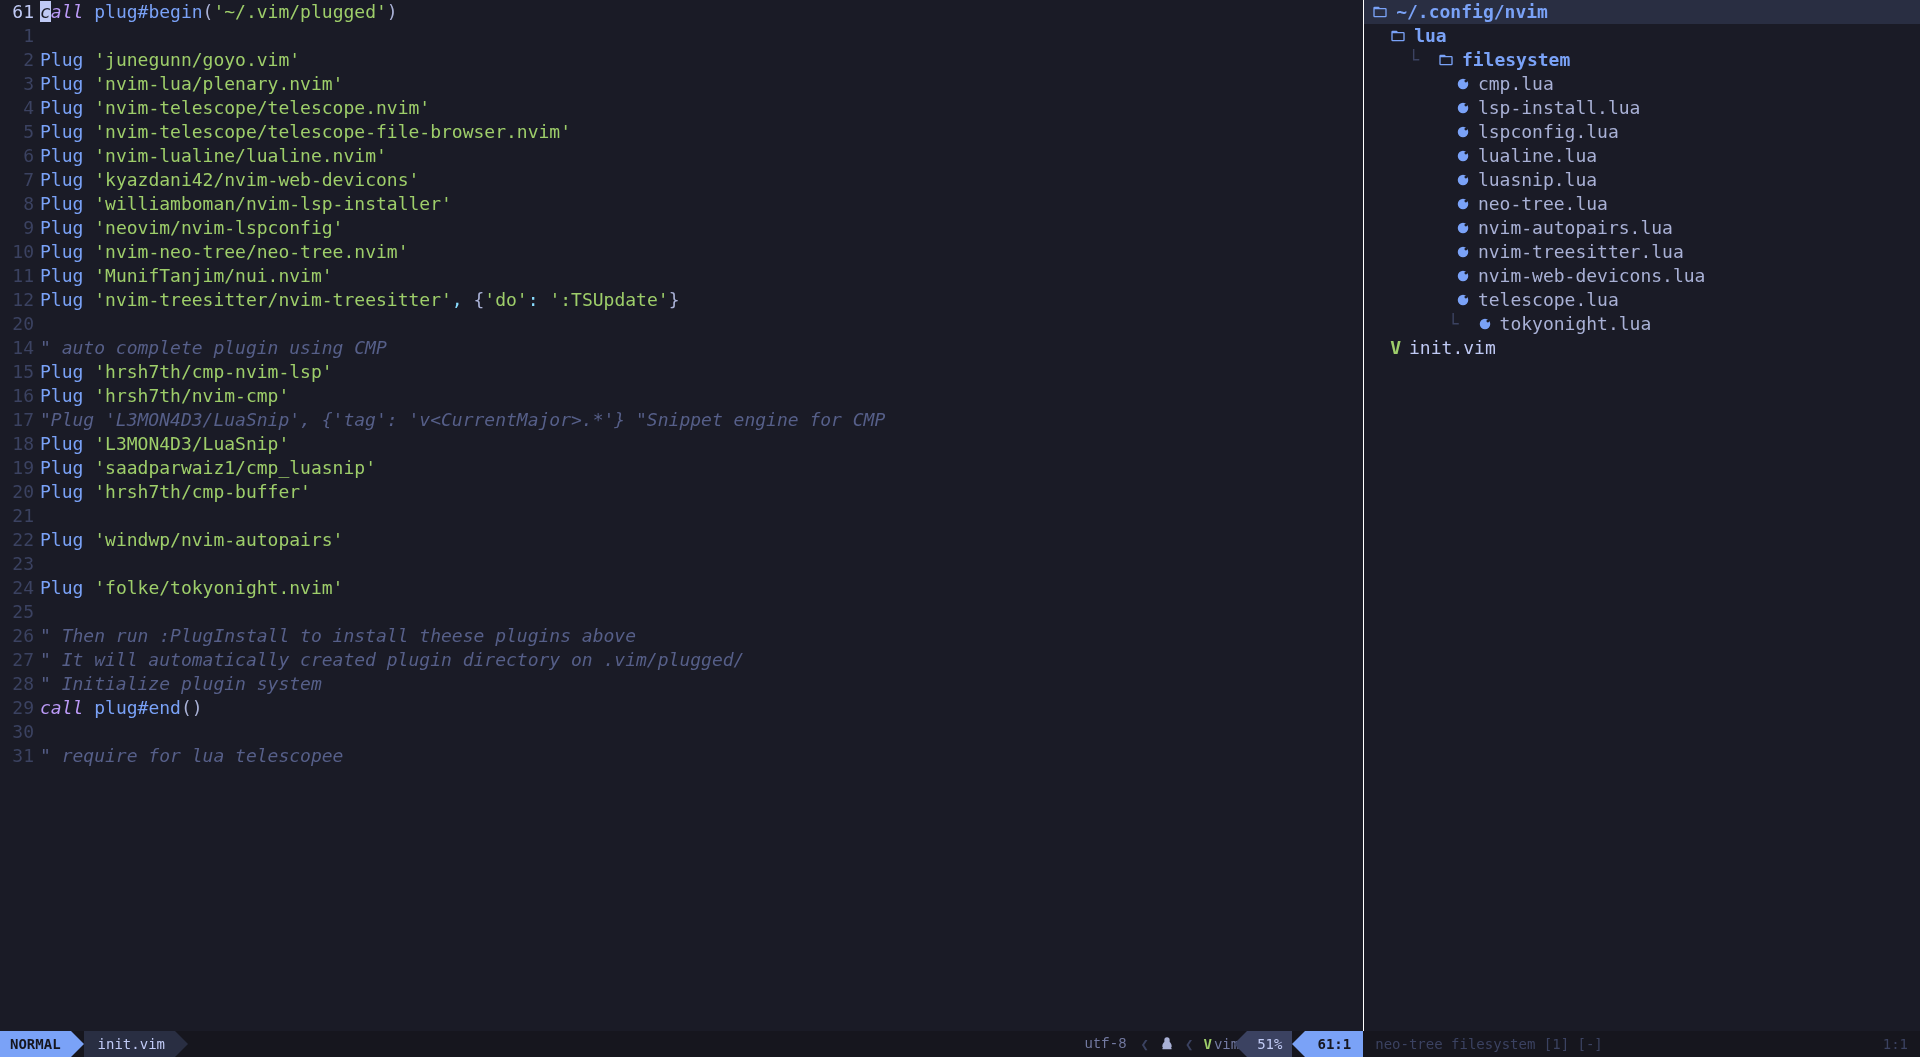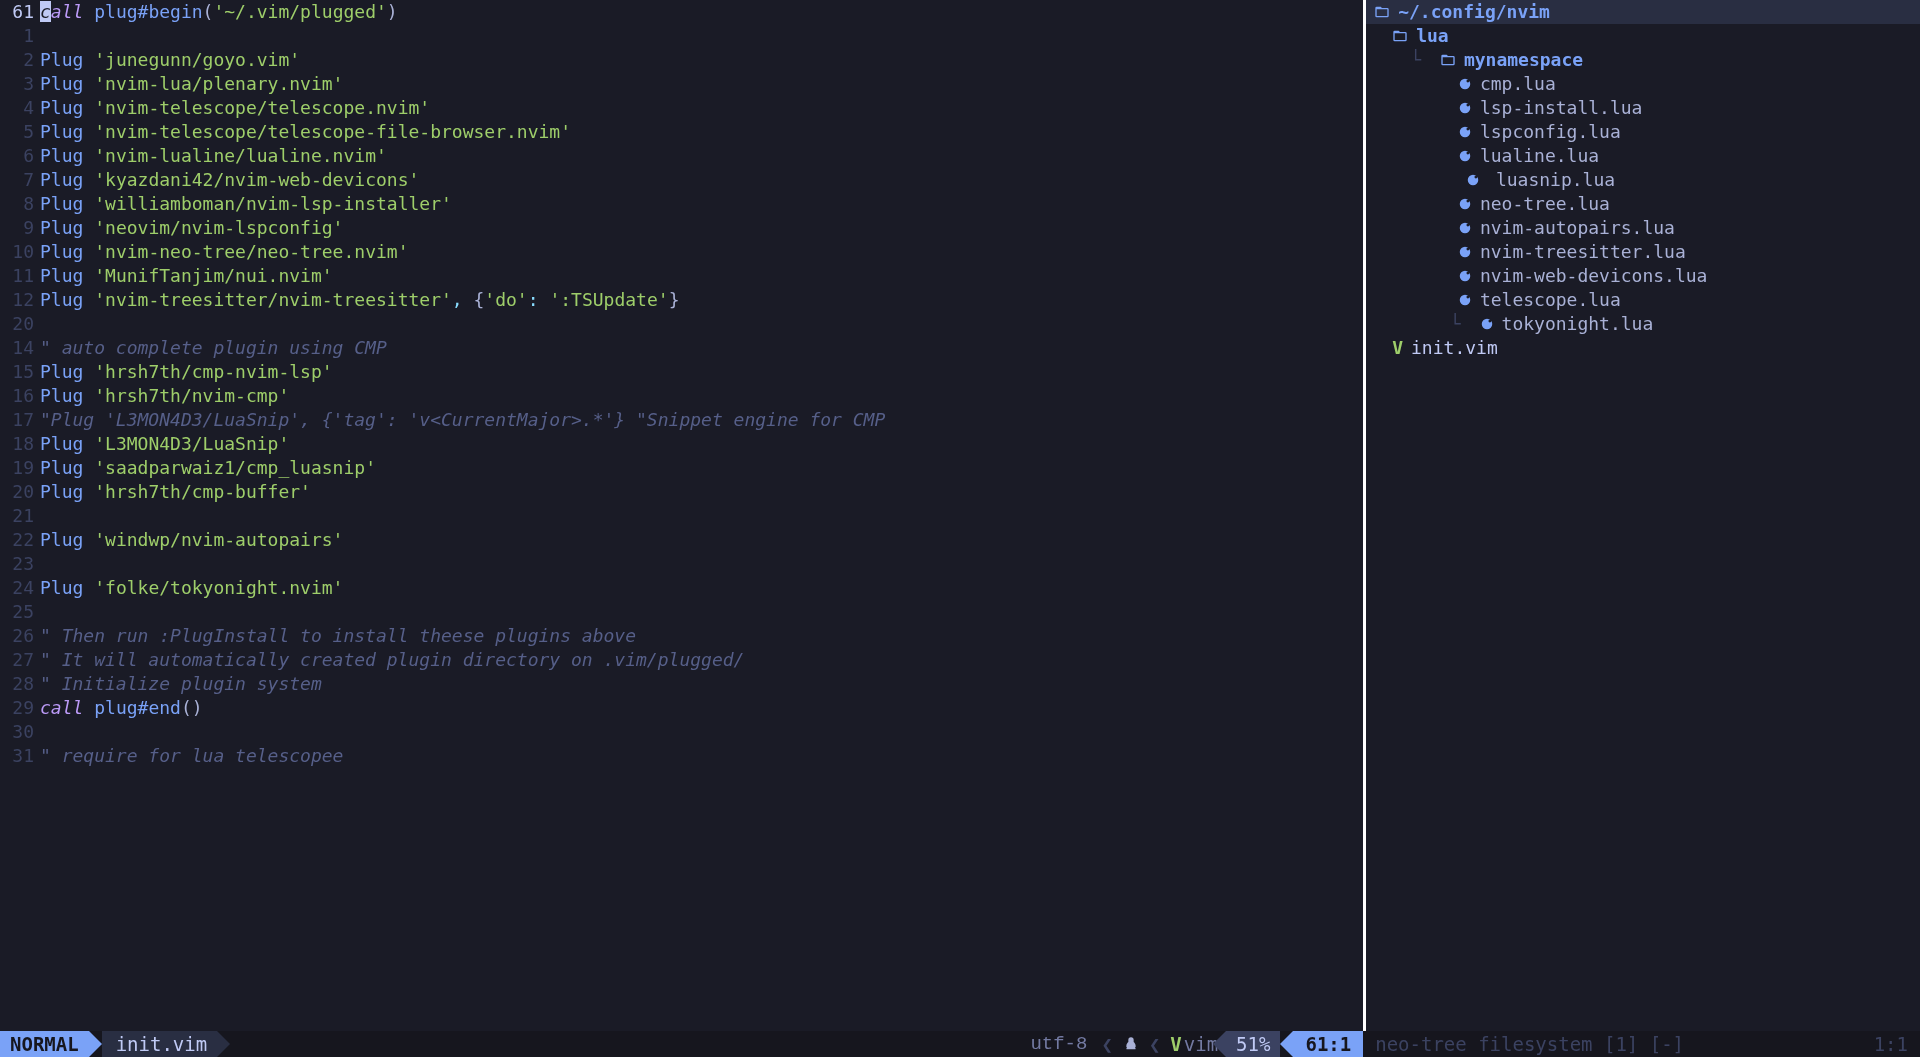--- a/index.html
+++ b/index.html
@@ -53,21 +53,21 @@
   .brace { color: #a9b1d6; }
   .cursor-cell {
     background: #c0caf5;
     color: #1a1b26;
     font-style: italic;
   }
 
   .tree-pane {
     flex: 1 1 auto;
     background: #1a1b26;
-    border-left: 3px solid #ffffff;
+    border-left: 1px solid #ffffff;
     overflow: hidden;
     padding-top: 0;
   }
   .tree-header {
     background: #292e42;
     color: #7aa2f7;
     padding: 0 8px;
     height: 24px;
     display: flex;
     align-items: center;
@@ -93,21 +93,21 @@
   .tree-row.folder .folder-icon { color: #7aa2f7; }
   .tree-row .file-icon.lua { color: #7aa2f7; }
   .tree-row .file-icon.vim { color: #9ece6a; font-weight: bold; }
   .tree-row.file .label { color: #a9b1d6; font-weight: normal;}
   .tree-row.vimfile .label { color: #c0caf5; }
 
   
   .statusline {
     display: flex;
     height: 26px;
-    font-size: 19px;
+    font-size: 14px;
     line-height: 26px;
     background: #16161e;
     color: #737aa2;
     align-items: stretch;
     flex-shrink: 0;
   }
   .sl-seg {
     display: flex;
     align-items: center;
     padding: 0 10px;
@@ -255,21 +255,21 @@
             </span>
             <span class="label">lua</span>
           </div>
           <div class="tree-row folder" style="padding-left: 36px;">
             <span class="guide">└ </span>
             <span class="folder-icon">
               <svg width="16" height="16" viewBox="0 0 24 24" fill="currentColor">
                 <path d="M20 18H4V8h16m0-2h-8l-2-2H4a2 2 0 0 0-2 2v12a2 2 0 0 0 2 2h16a2 2 0 0 0 2-2V8a2 2 0 0 0-2-2z"></path>
               </svg>
             </span>
-            <span class="label">mynamespace</span>
+            <span class="label">filesystem</span>
           </div>
           <div class="tree-row file" style="padding-left: 54px;">
             <span class="guide">  </span>
             <span class="file-icon lua">
               <svg width="14" height="14" viewBox="0 0 24 24" fill="currentColor">
                 <circle cx="12" cy="12" r="9"></circle>
                 <circle cx="17" cy="7" r="2.5" fill="#1a1b26"></circle>
               </svg>
             </span>
             <span class="label">cmp.lua</span>
@@ -297,21 +297,21 @@
           <div class="tree-row file" style="padding-left: 54px;">
             <span class="guide">  </span>
             <span class="file-icon lua">
               <svg width="14" height="14" viewBox="0 0 24 24" fill="currentColor">
                 <circle cx="12" cy="12" r="9"></circle>
                 <circle cx="17" cy="7" r="2.5" fill="#1a1b26"></circle>
               </svg>
             </span>
             <span class="label">lualine.lua</span>
           </div>
-          <div class="tree-row file" style="padding-left: 54px; gap: 16px;">
+          <div class="tree-row file" style="padding-left: 54px;">
             <span class="guide">  </span>
             <span class="file-icon lua">
               <svg width="14" height="14" viewBox="0 0 24 24" fill="currentColor">
                 <circle cx="12" cy="12" r="9"></circle>
                 <circle cx="17" cy="7" r="2.5" fill="#1a1b26"></circle>
               </svg>
             </span>
             <span class="label">luasnip.lua</span>
           </div>
           <div class="tree-row file" style="padding-left: 54px;">

